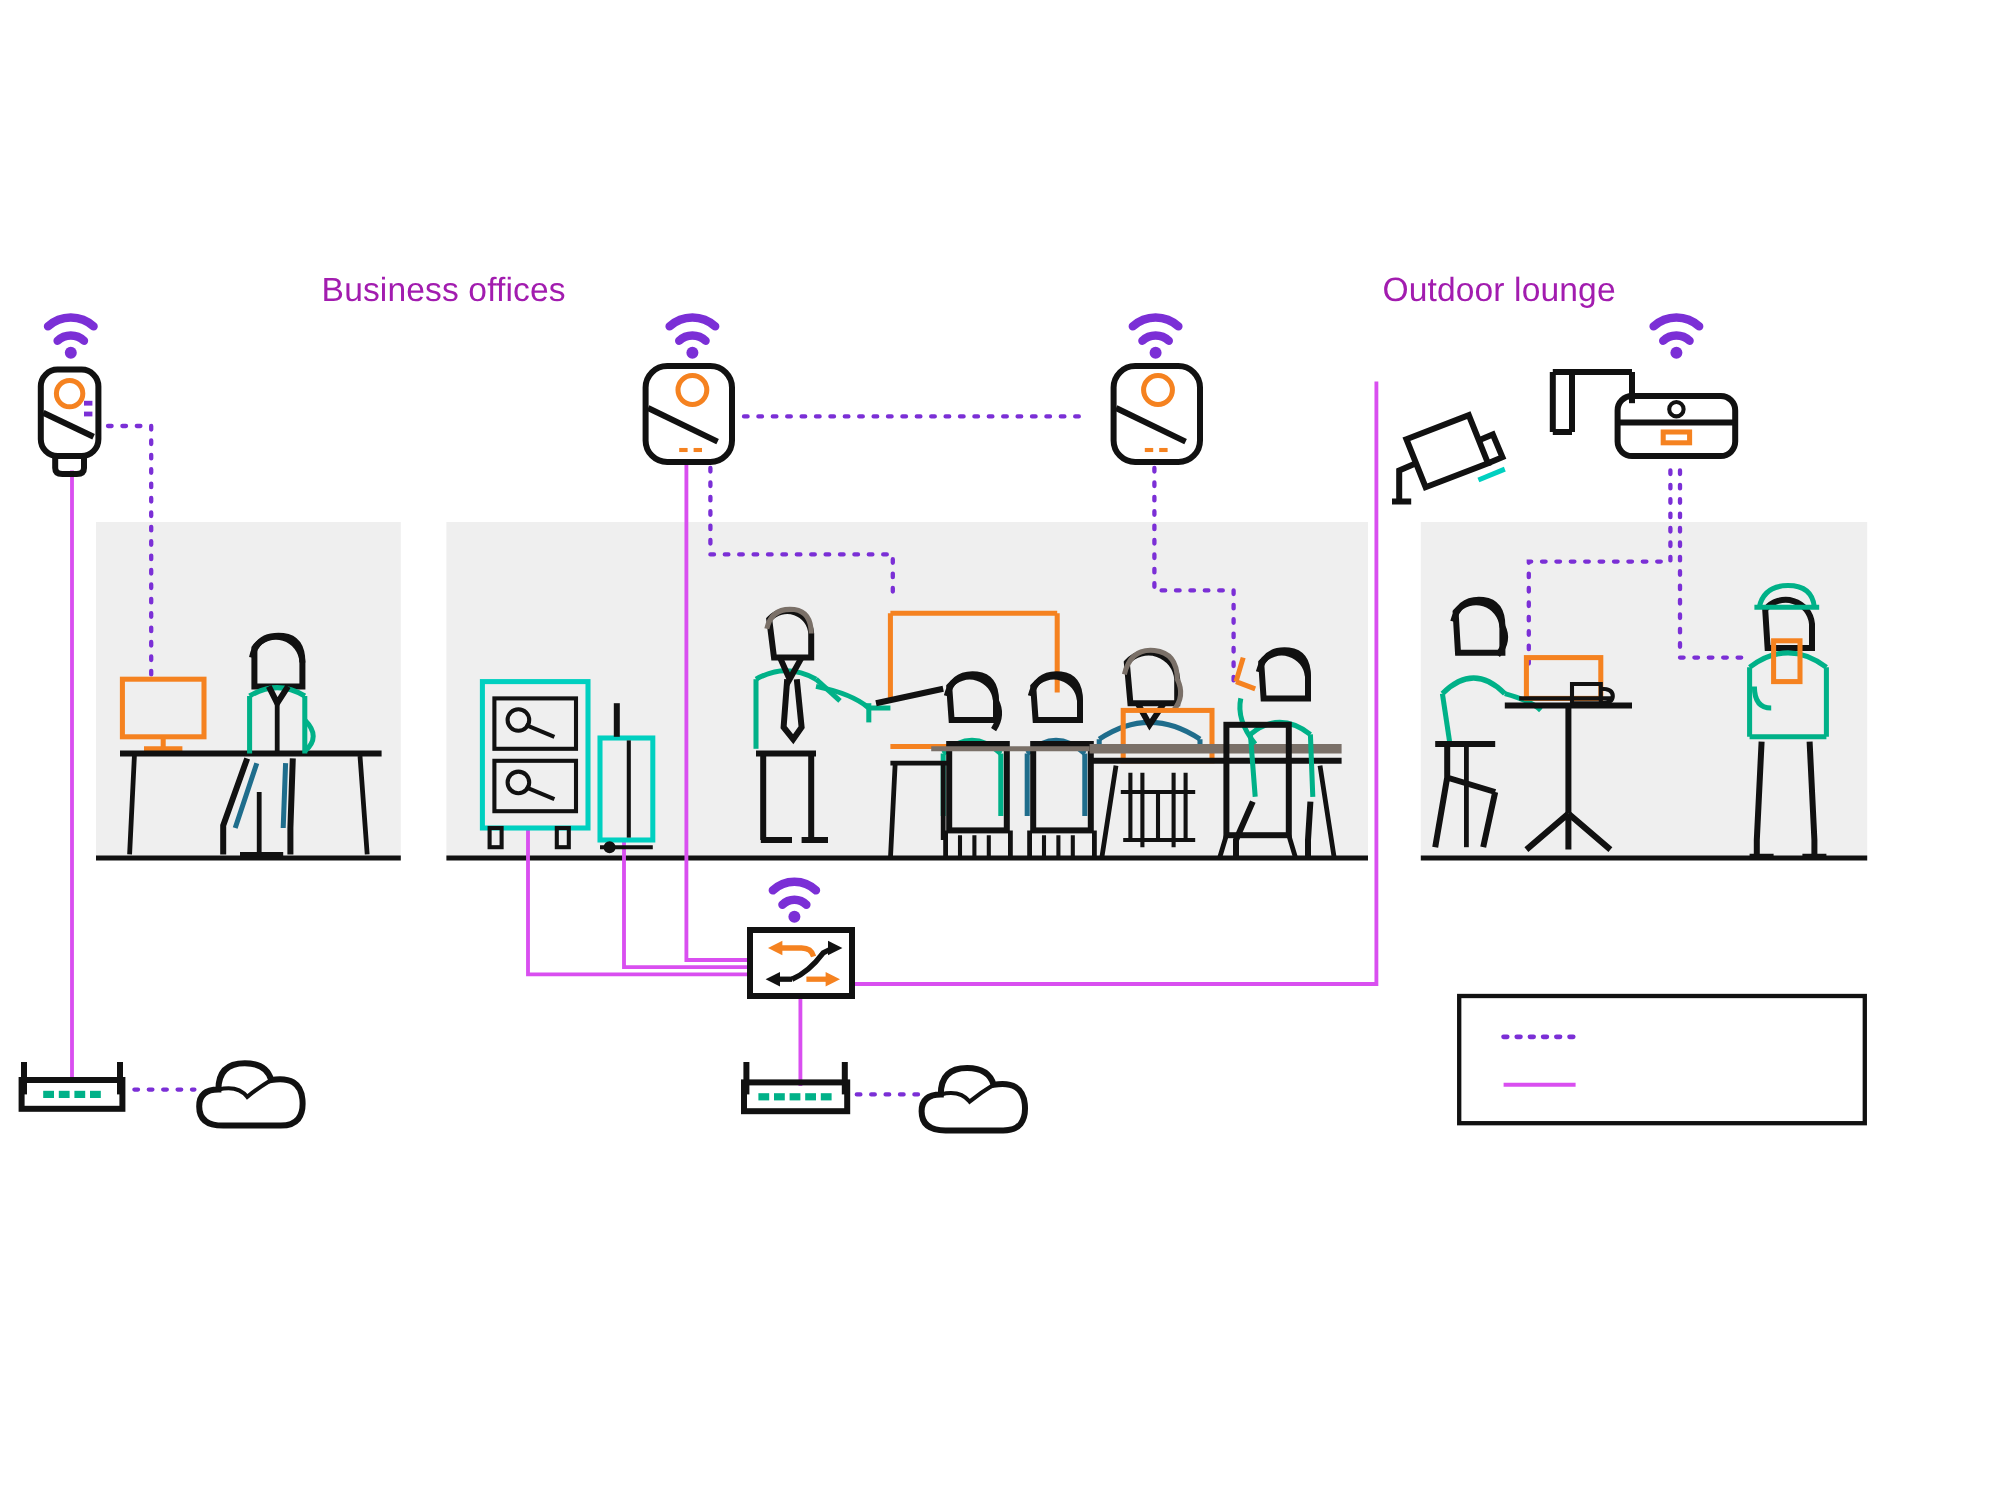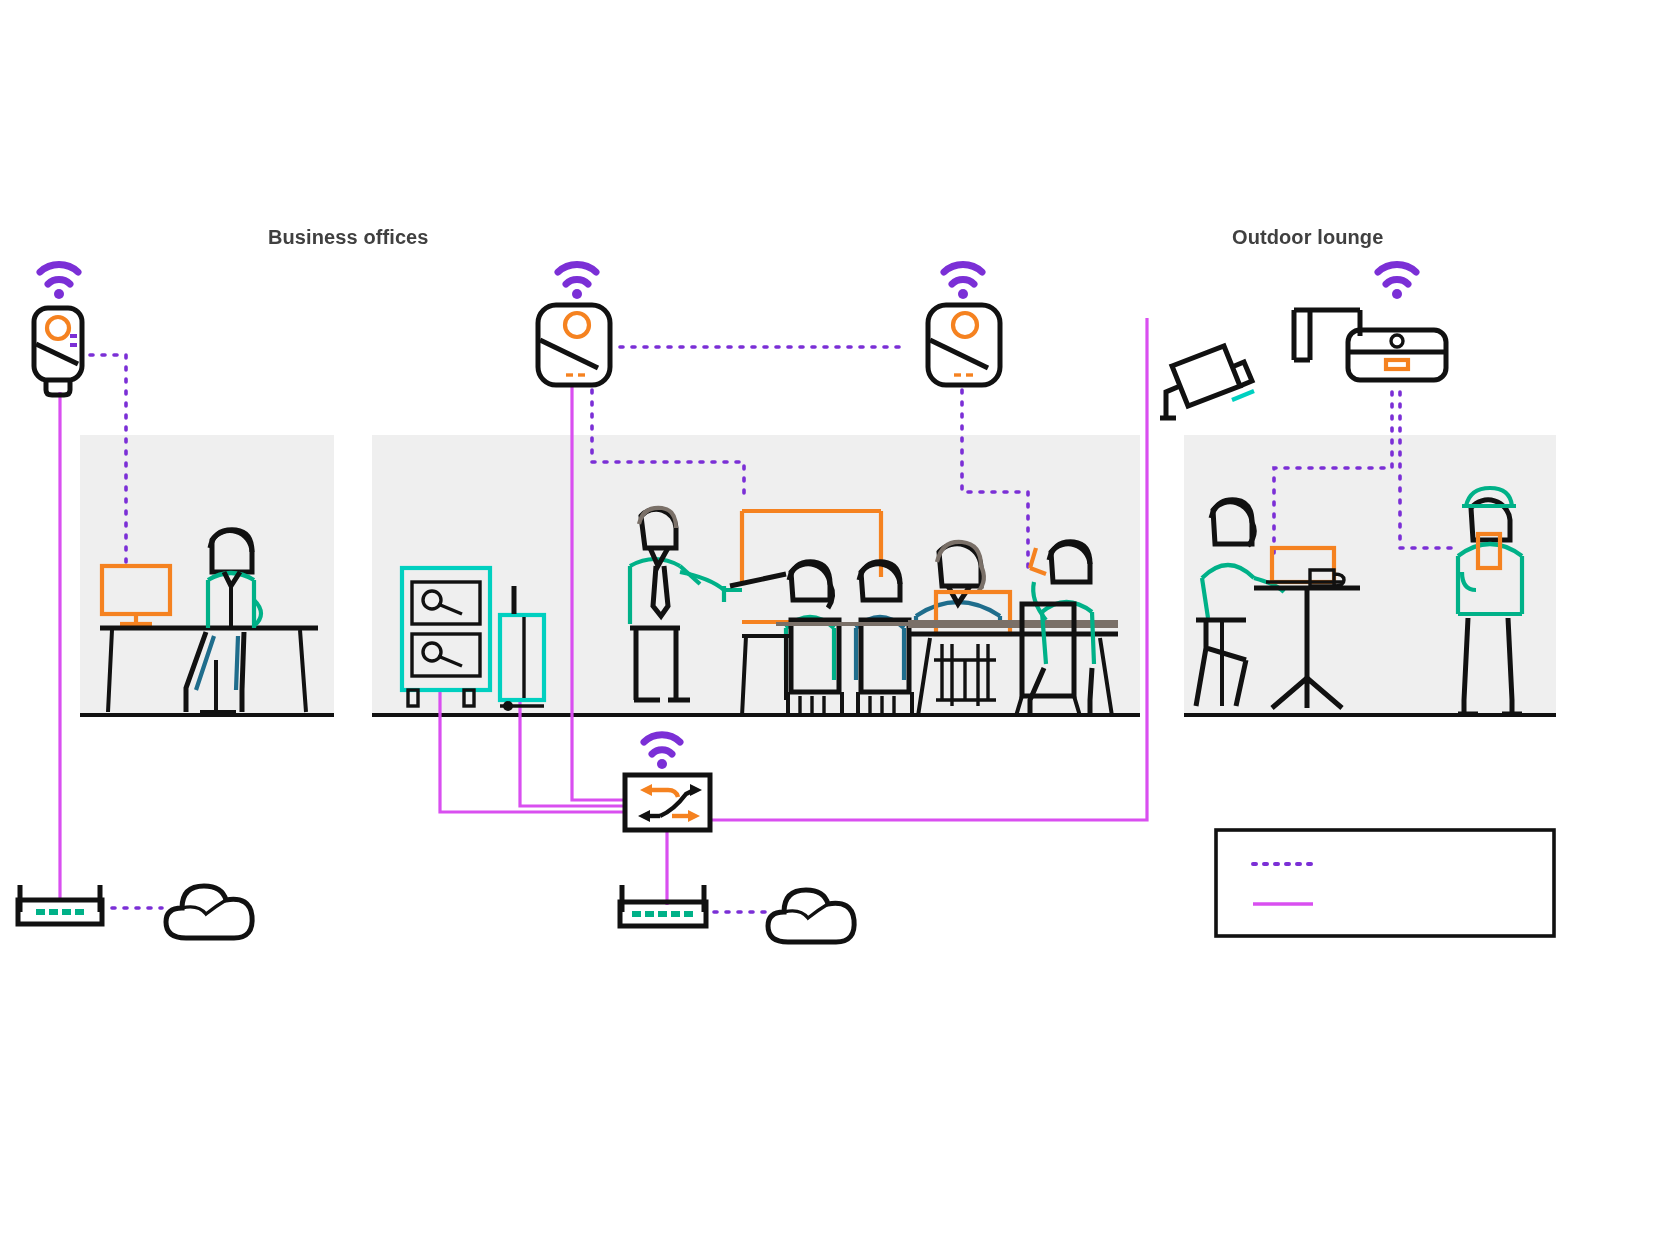--- a/index.html
+++ b/index.html
@@ -7,28 +7,28 @@
   body{
     width:1667px;height:1250px;
     font-family:"Liberation Sans", sans-serif;
     overflow:hidden;
     position:relative;
   }
   #stage{position:absolute;left:0;top:0;width:1667px;height:1250px;}
   svg.layer{position:absolute;left:0;top:0;width:1667px;height:1250px;}
   .zone-title{
     position:absolute;
-    font-weight:bold;
-    font-size:20px;
-    color:#404040;
+    font-weight:normal;
+    font-size:28px;
+    color:#a21caf;
     letter-spacing:.1px;
     white-space:nowrap;
   }
   #title-business{left:268px;top:226px;}
-  #title-lounge{left:1232px;top:226px;text-align:right;}
+  #title-lounge{left:1152px;top:226px;text-align:right;}
   .legend-label{
     position:absolute;
     font-size:17px;
     color:#1a1a1a;
     white-space:nowrap;
   }
   #legend-wireless-label{left:1330px;top:856px;}
   #legend-wired-label{left:1330px;top:896px;}
 </style>
 </head>

